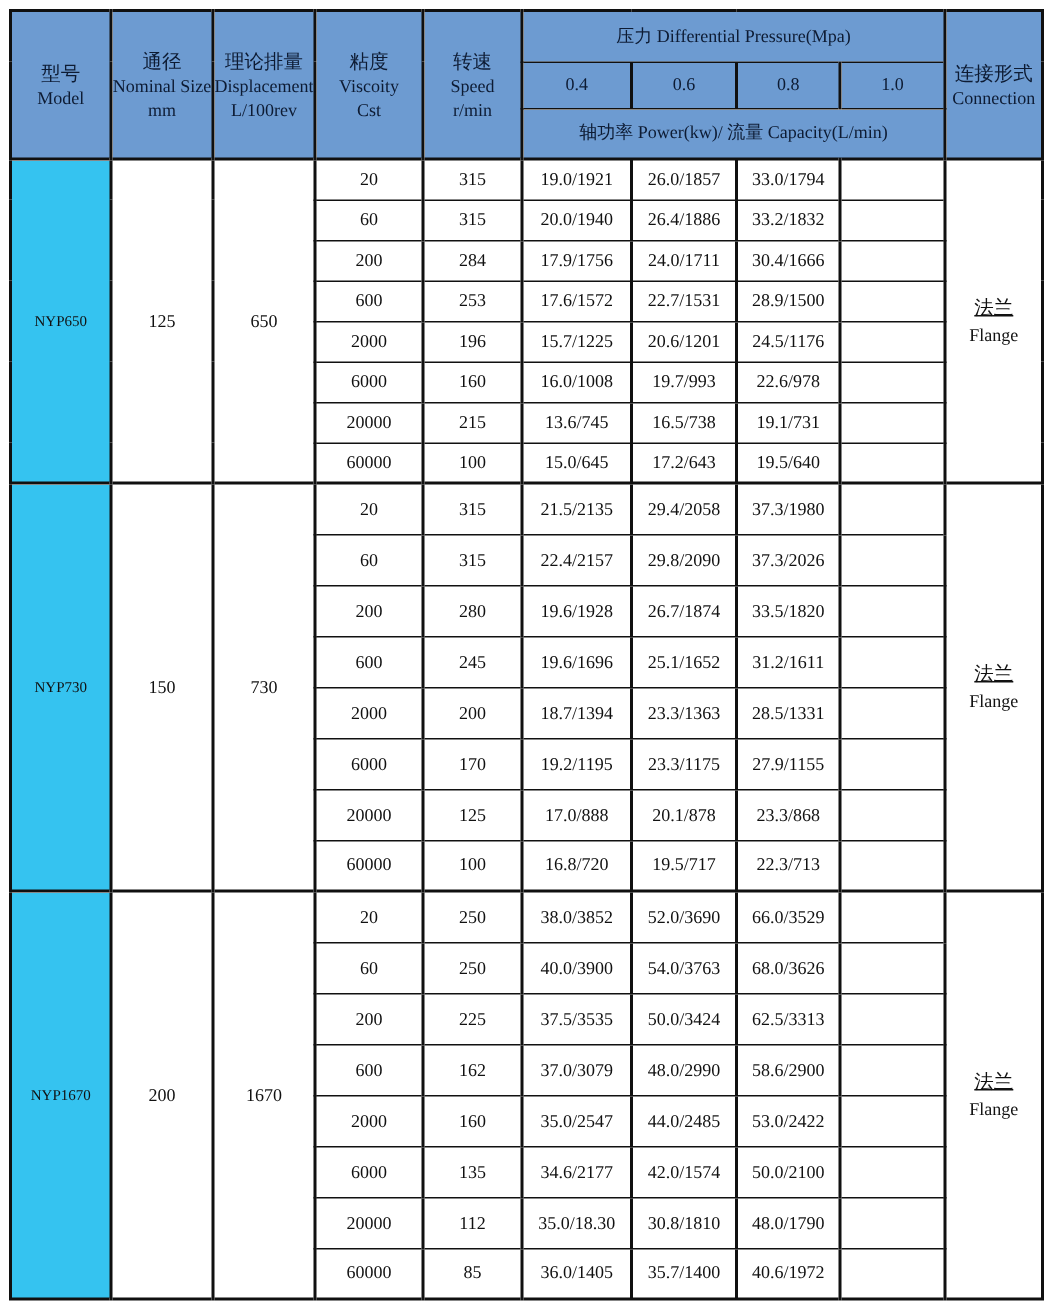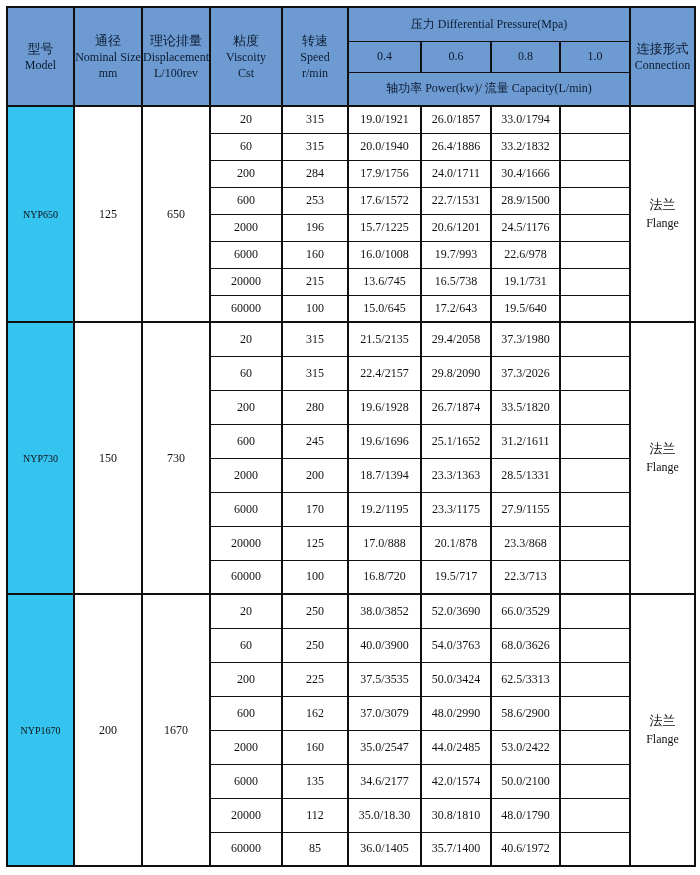--- a/index.html
+++ b/index.html
@@ -47,21 +47,21 @@
   tbody tr.sec0 { height: 27px; }
   tbody tr.sec1 { height: 34px; }
   tbody tr.sec2 { height: 34px; }
   .cn { font-size: 13px; line-height: 17px; }
   .en { font-size: 12px; line-height: 16px; }
   td.model-cell {
     background: var(--model-bg, #35c3f0);
     font-size: 10px;
   }
   td.connection-cell { background: #ffffff; }
-  td.connection-cell .cn { line-height: 19px; }
+  td.connection-cell .cn { line-height: 19px; text-decoration: underline; }
   td.connection-cell .en { line-height: 19px; }
 </style>
 </head>
 <body>
 
 <div class="table-wrap">
   <table>
     <colgroup>
       <col style="width:67px">
         <col style="width:68px">

